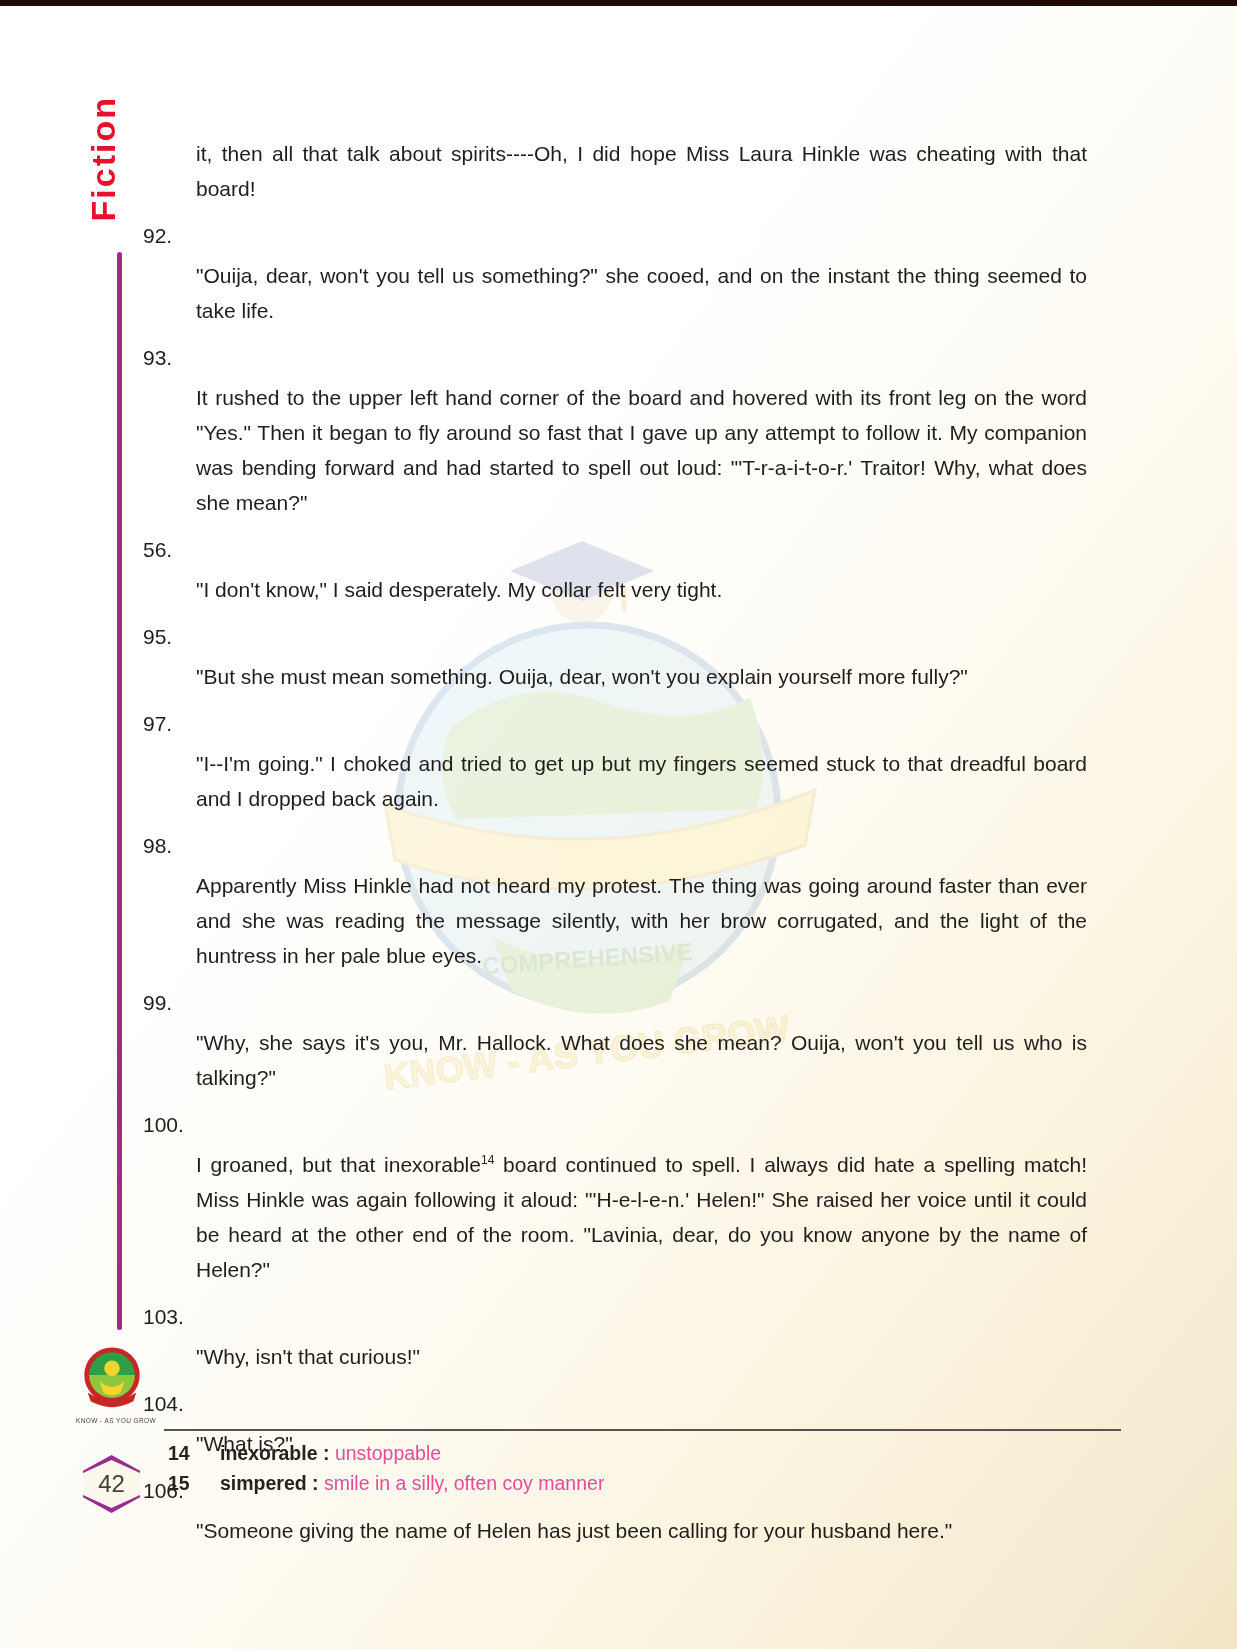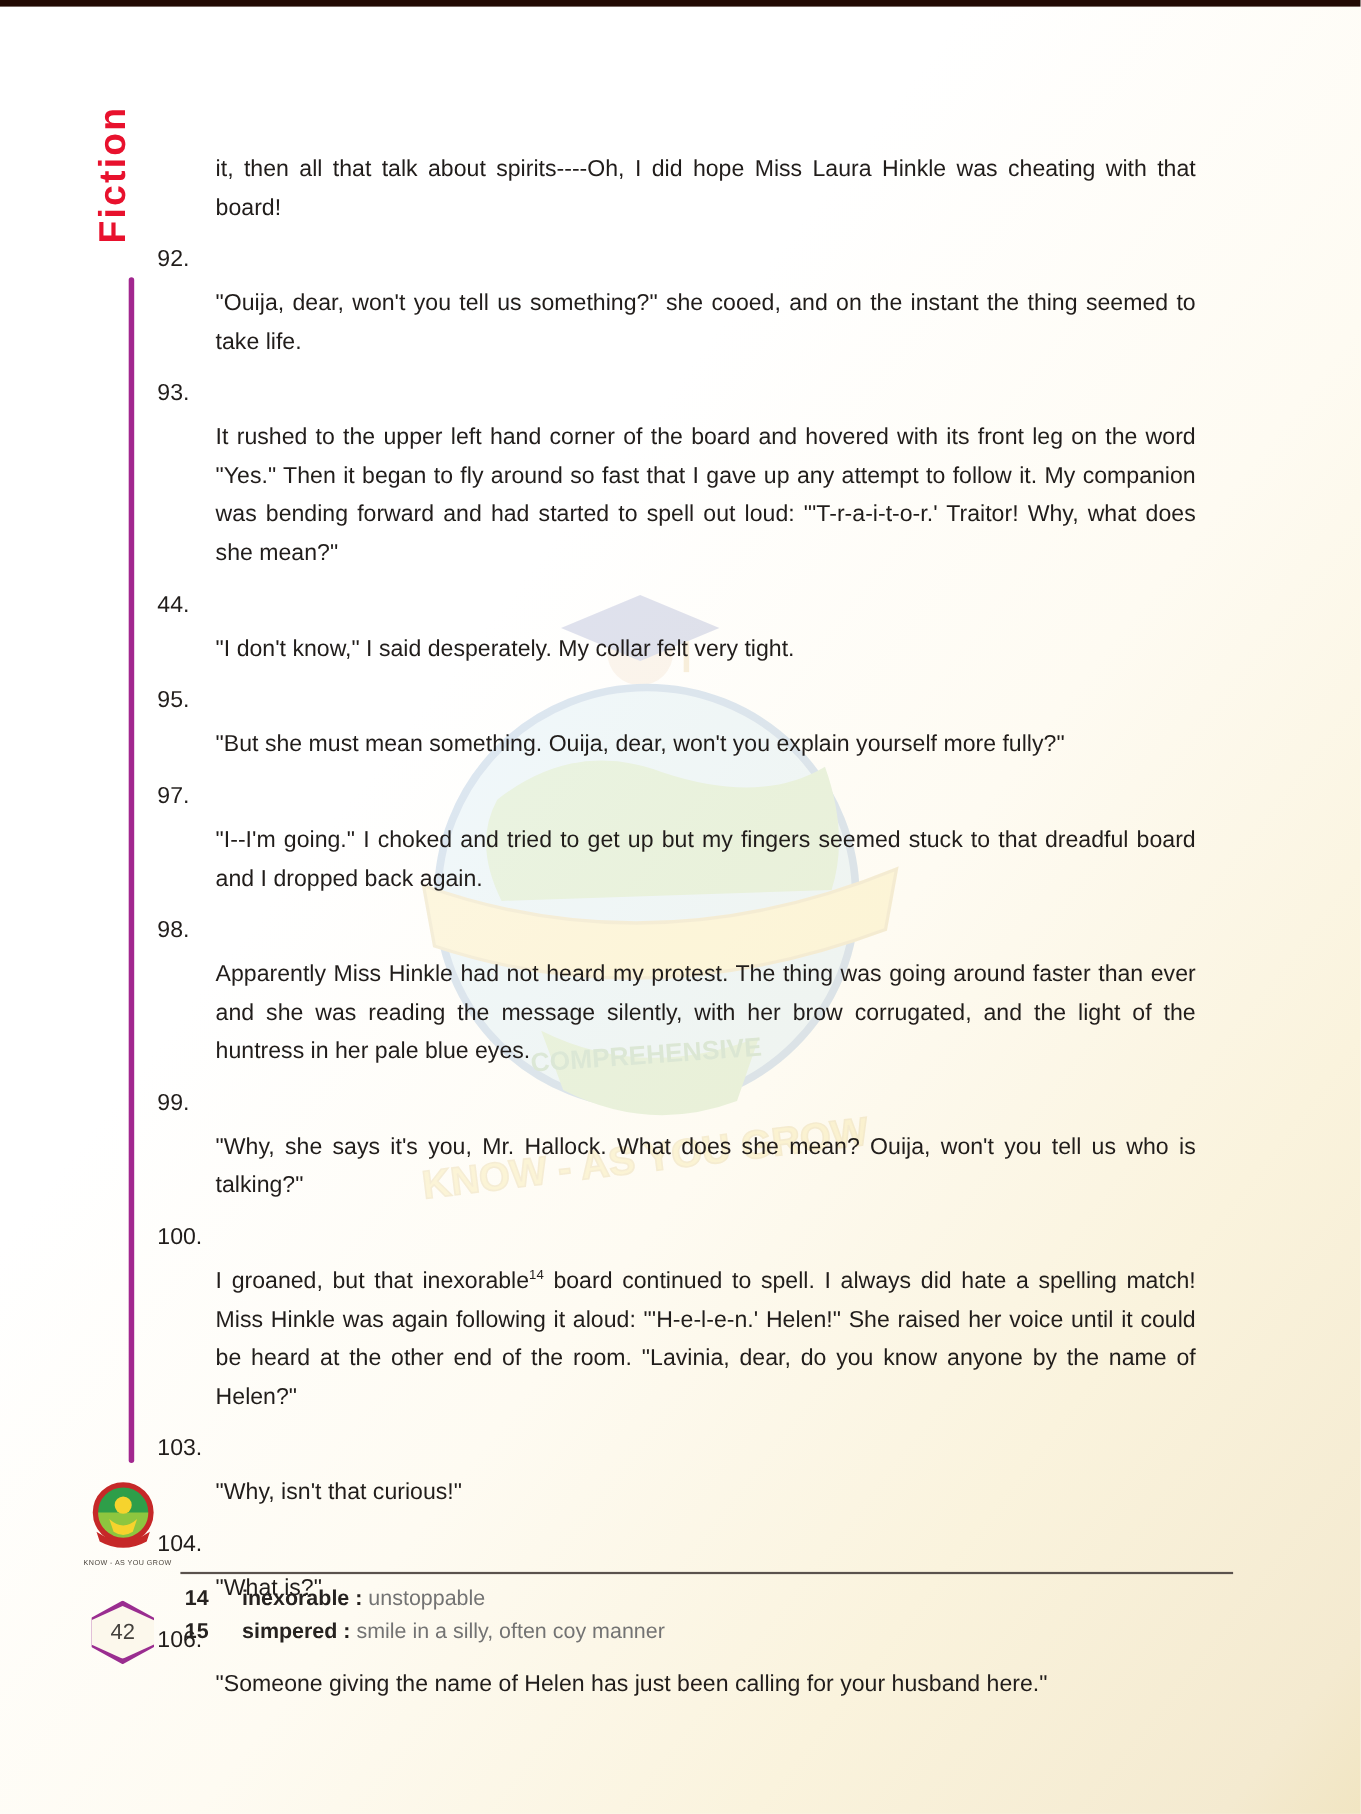--- a/index.html
+++ b/index.html
@@ -47,40 +47,40 @@
     position:absolute; left:164px; top:1429px;
     width:957px; height:2px; background:#5a524d;
   }
   .footnotes {
     position:absolute; left:168px; top:1438px; width:950px;
     font-size:19.5px; line-height:30px; color:#262220;
   }
   .fnrow { display:flex; }
   .fnnum { flex:0 0 52px; font-weight:700; }
   .fnterm { font-weight:700;margin-top:42px; }
-  .fndef { font-weight:400; color:#737373; }
+  .fndef { font-weight:400; color:#ec4899; }
   .corner-logo {
     position:absolute; left:76px; top:1344px; width:72px;
     text-align:center;
   }
   .logo-tagline {
     font-size:6.5px; color:#4c463f; letter-spacing:0.4px; margin-top:1px;
     white-space:nowrap;
   }
   .hex-badge {
     position:absolute; left:83px; top:1455px; width:57px; height:58px;
     background:#9a2d90;
     clip-path:polygon(50% 0,100% 27%,100% 73%,50% 100%,0 73%,0 27%);
     display:flex; align-items:center; justify-content:center;
   }
   .hex-inner {
     width:57px; height:48px; background:#fcf8ec;
     clip-path:polygon(50% 0,100% 27%,100% 73%,50% 100%,0 73%,0 27%);
     display:flex; align-items:center; justify-content:center;
-    font-size:20px; color:#43403c;
+    font-size:24px; color:#43403c;
   }
 </style>
 </head>
 <body>
 
 <div class="top-edge"></div>
 
 <div class="fiction-label">Fiction</div>
 
 <div class="side-rail"></div>
@@ -108,21 +108,21 @@
     </div>
     <div class="para">
       <div class="pnum">92.</div>
       <div class="ptext"><span>"Ouija, dear, won't you tell us something?" she cooed, and on the instant the thing seemed to take life.</span></div>
     </div>
     <div class="para">
       <div class="pnum">93.</div>
       <div class="ptext"><span>It rushed to the upper left hand corner of the board and hovered with its front leg on the word "Yes." Then it began to fly around so fast that I gave up any attempt to follow it. My companion was bending forward and had started to spell out loud: "'T-r-a-i-t-o-r.' Traitor! Why, what does she mean?"</span></div>
     </div>
     <div class="para">
-      <div class="pnum">44.</div>
+      <div class="pnum">56.</div>
       <div class="ptext"><span>"I don't know," I said desperately. My collar felt very tight.</span></div>
     </div>
     <div class="para">
       <div class="pnum">95.</div>
       <div class="ptext"><span>"But she must mean something. Ouija, dear, won't you explain yourself more fully?"</span></div>
     </div>
     <div class="para">
       <div class="pnum">97.</div>
       <div class="ptext"><span>"I--I'm going." I choked and tried to get up but my fingers seemed stuck to that dreadful board and I dropped back again.</span></div>
     </div>

